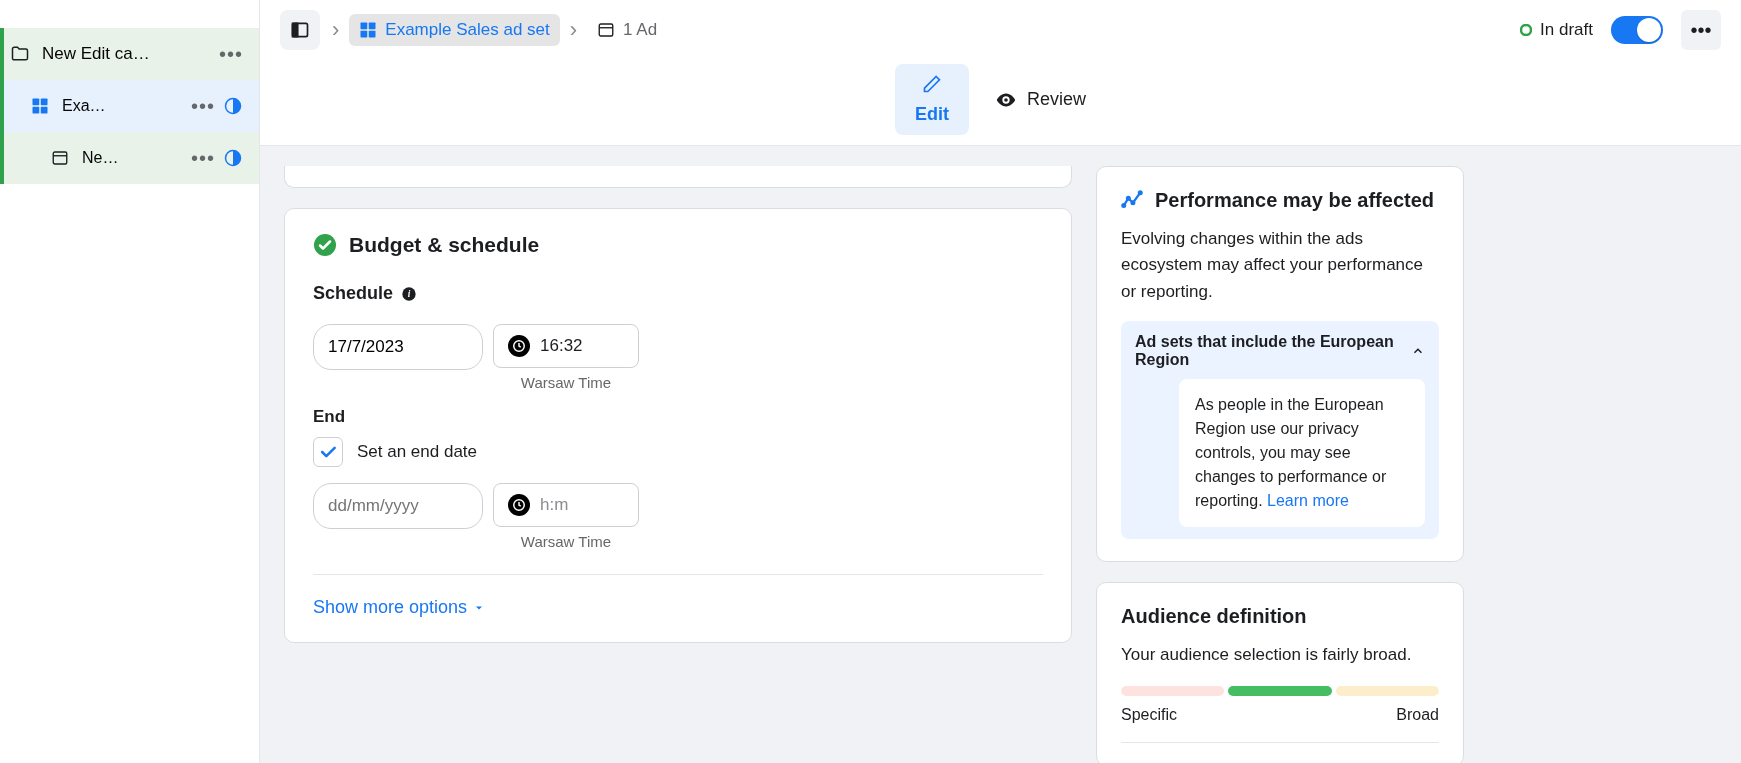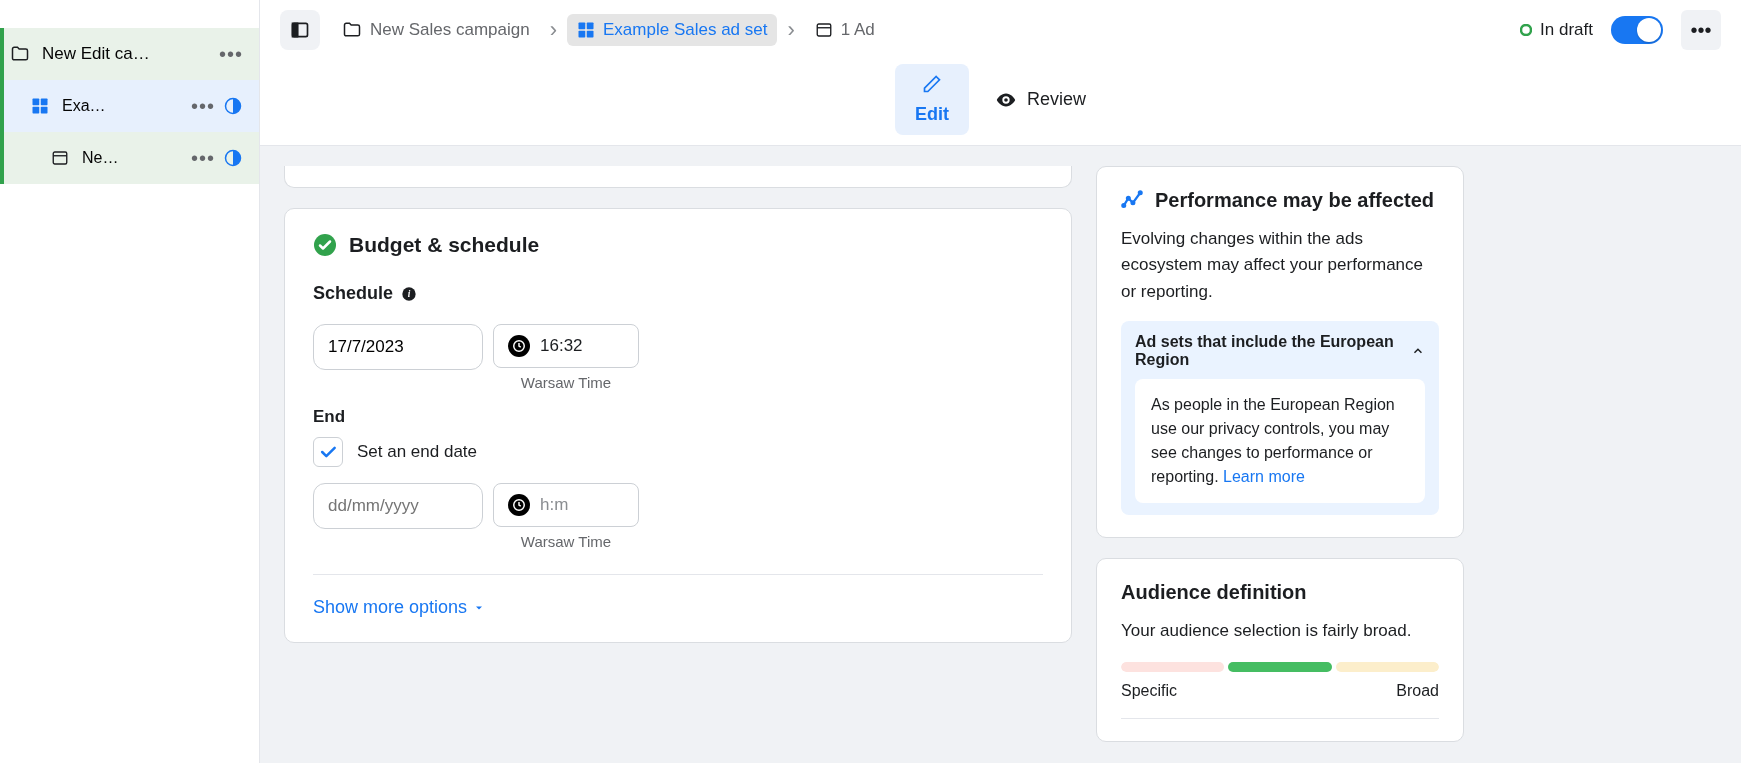--- a/index.html
+++ b/index.html
@@ -45,40 +45,40 @@
 .main-col { flex: 1; max-width: 788px; margin-left: 0; }
 .card { background: #fff; border: 1px solid #dadde1; border-radius: 10px; padding: 24px 28px; margin-bottom: 20px; }
 .placeholder-card { height: 22px; background: #fff; border: 1px solid #dadde1; border-radius: 10px; border-top: none; border-top-left-radius: 0; border-top-right-radius: 0; margin-bottom: 20px; }
 
 .card-title-row { display: flex; align-items: center; gap: 12px; margin-bottom: 26px; }
 .card-title { font-size: 21px; font-weight: 700; }
 
 .section-label { display: flex; align-items: center; gap: 8px; font-size: 18px; font-weight: 600; margin-bottom: 20px; }
 .field-label { font-size: 17px; font-weight: 600; margin-bottom: 10px; color: #1c1e21; }
 .field-row { display: flex; gap: 10px; align-items: flex-start; margin-bottom: 16px; }
-.input-box { border: 1px solid #ccd0d5; border-radius: 12px; padding: 12px 14px; font-size: 17px; background: #fff; width: 170px; }
+.input-box { border: 1px solid #ccd0d5; border-radius: 18px; padding: 12px 14px; font-size: 17px; background: #fff; width: 170px; }
 .time-box { border: 1px solid #ccd0d5; border-radius: 8px; padding: 10px 14px; display: flex; align-items: center; gap: 10px; width: 146px; font-size: 17px; }
 .time-box .clock { width: 22px; height: 22px; background: #000; border-radius: 50%; display: flex; align-items: center; justify-content: center; flex-shrink: 0; }
 .tz-label { font-size: 15px; color: #65676b; margin-top: 6px; text-align: center; }
 .tz-col { display: flex; flex-direction: column; }
 
 .checkbox-row { display: flex; align-items: center; gap: 14px; margin-bottom: 16px; }
 .checkbox { width: 30px; height: 30px; border: 1.5px solid #ccd0d5; border-radius: 6px; display: flex; align-items: center; justify-content: center; cursor: pointer; }
 .divider { border: none; border-top: 1px solid #e4e6eb; margin: 24px 0 22px 0; }
 .link-row { display: flex; align-items: center; gap: 6px; color: #1877f2; font-size: 18px; cursor: pointer; }
 
 
 .side-col { width: 368px; }
 .side-card { background: #fff; border: 1px solid #dadde1; border-radius: 10px; padding: 22px 24px; margin-bottom: 20px; }
 .side-title-row { display: flex; align-items: center; gap: 12px; margin-bottom: 14px; }
 .side-title { font-size: 20px; font-weight: 700; }
 .side-body { font-size: 17px; color: #1c1e21; line-height: 1.55; margin-bottom: 16px; }
 .notice { background: #eaf3ff; border-radius: 8px; padding: 12px 14px; }
 .notice-head { display: flex; justify-content: space-between; align-items: center; font-size: 16px; font-weight: 600; padding-bottom: 10px; cursor: pointer; }
-.notice-body { background: #fff; border-radius: 8px; padding: 14px 16px; font-size: 16px; line-height: 1.5; color: #1c1e21; }
+.notice-body { background: #fff; border-radius: 8px; padding: 14px 16px; font-size: 16px; line-height: 1.5; color: #1c1e21; margin-left: 44px; }
 .notice-body a { color: #1877f2; text-decoration: none; }
 
 .gauge { height: 10px; border-radius: 5px; display: flex; overflow: hidden; margin: 18px 0 10px 0; gap: 4px; }
 .gauge div { height: 100%; border-radius: 5px; }
 .gauge-labels { display: flex; justify-content: space-between; font-size: 16px; color: #1c1e21; margin-bottom: 18px; }
 
 .placeholder { color: #8a8d91; }
 .black { color: #1c1e21; }
 input { border: none; outline: none; font: inherit; width: 100%; background: transparent; }
 </style>
@@ -140,26 +140,20 @@
     <div class="header">
       <div class="breadcrumb-row">
         <div class="panel-toggle">
           <svg width="20" height="20" viewBox="0 0 24 24" fill="none" stroke="#1c1e21" stroke-width="2">
               <rect x="3" y="4" width="18" height="16" rx="2"></rect>
               <line x1="9" y1="4" x2="9" y2="20"></line>
               <rect x="3" y="4" width="6" height="16" fill="#1c1e21"></rect>
             </svg>
         </div>
         <div class="breadcrumb">
-          <div class="crumb">
-            <svg width="20" height="20" viewBox="0 0 24 24" fill="none" stroke="#1c1e21" stroke-width="1.8">
-                <path d="M3 6a2 2 0 012-2h4l2 2h8a2 2 0 012 2v9a2 2 0 01-2 2H5a2 2 0 01-2-2V6z"></path>
-              </svg>
-            <span>New Sales campaign</span>
-          </div>
           <span class="crumb-sep">›</span>
           <div class="crumb active">
             <svg width="18" height="18" viewBox="0 0 24 24" fill="#1877f2">
                 <rect x="2" y="2" width="9" height="9" rx="1"></rect>
                 <rect x="13" y="2" width="9" height="9" rx="1"></rect>
                 <rect x="2" y="13" width="9" height="9" rx="1"></rect>
                 <rect x="13" y="13" width="9" height="9" rx="1"></rect>
               </svg>
             <span>Example Sales ad set</span>
           </div>

